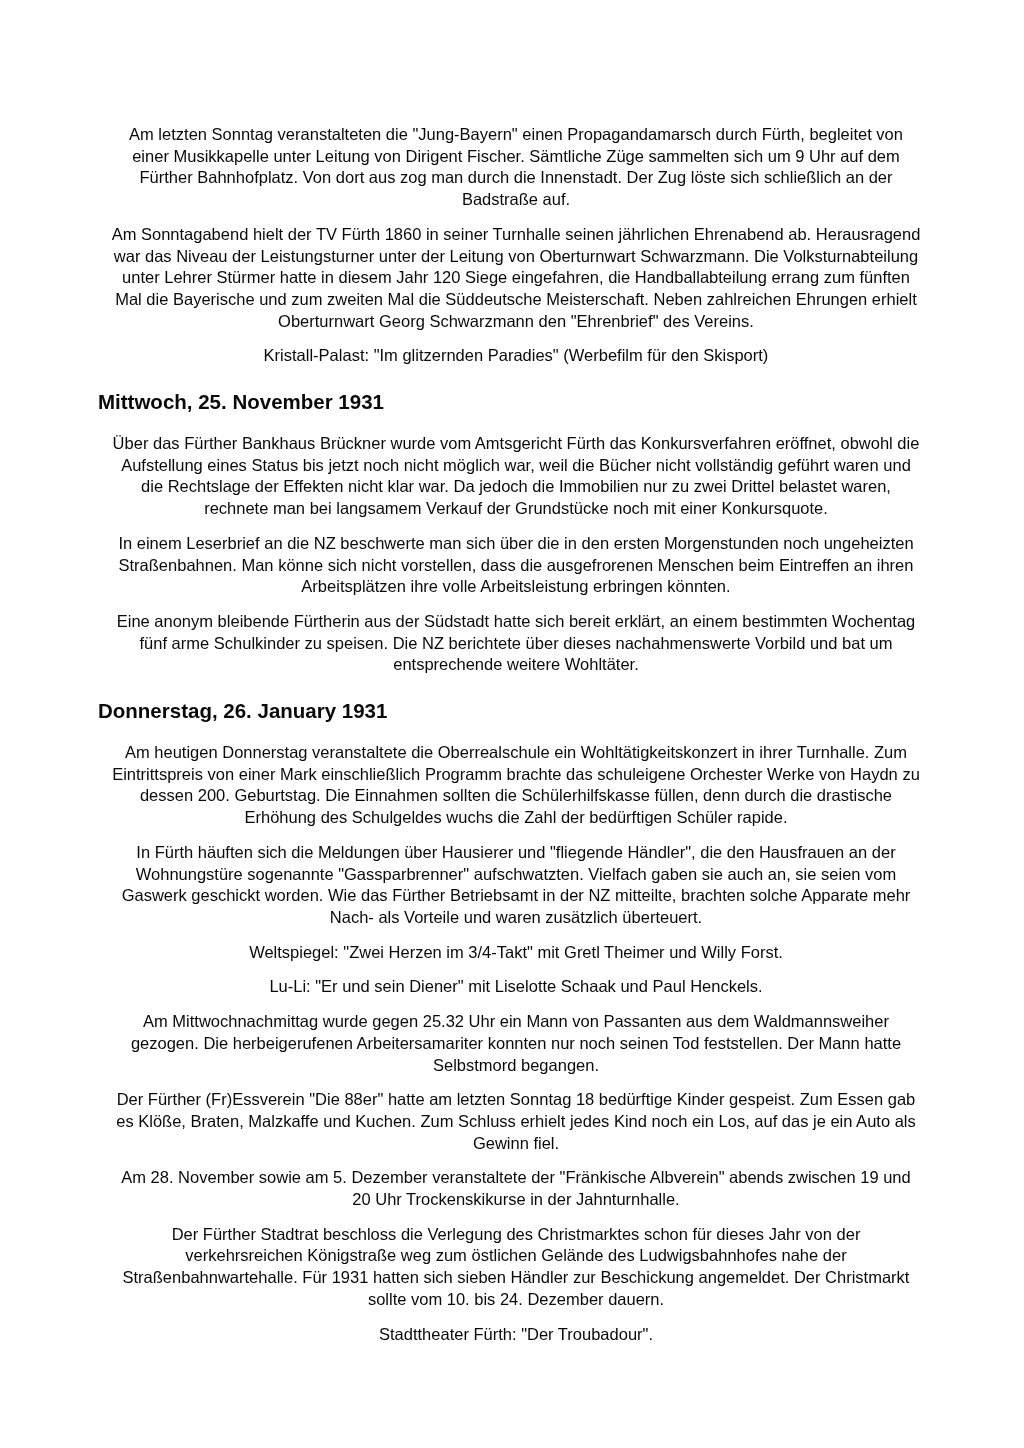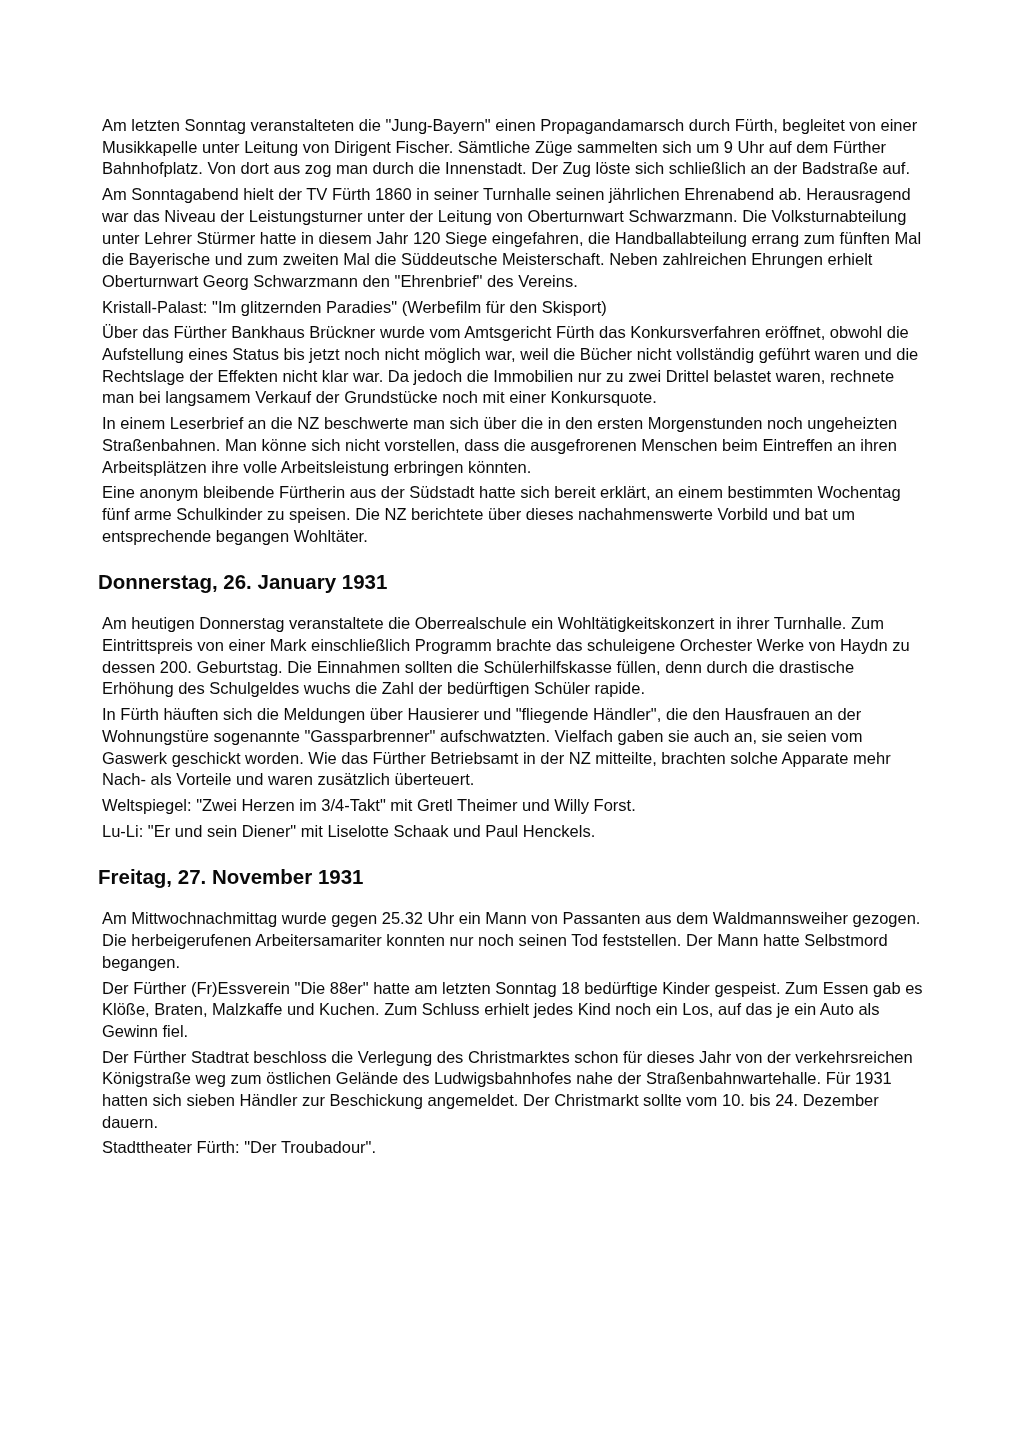--- a/index.html
+++ b/index.html
@@ -16,25 +16,25 @@
     font-family: "Liberation Sans", "DejaVu Sans", sans-serif;
     color: #000000;
   }
   .content {
     position: absolute;
     left: 98px;
     top: 111px;
     width: 836px;
   }
   .content p {
-    margin: 4px;
+    margin: 13px;
     font-size: 16.5px;
     line-height: 21.7px;
     letter-spacing: 0px;
-    text-align: left;
+    text-align: center;
     color: #0a0a0a;
   }
   .content h2.heading {
     margin: 22px 0 19px 0;
     font-size: 20.5px;
     font-weight: bold;
     line-height: 25px;
     color: #0a0a0a;
   }
   section { display: block; }
@@ -45,35 +45,36 @@
 <div class="page">
   <div class="content">
 
     <section>
       <p>Am letzten Sonntag veranstalteten die "Jung-Bayern" einen Propagandamarsch durch Fürth, begleitet von einer Musikkapelle unter Leitung von Dirigent Fischer. Sämtliche Züge sammelten sich um 9 Uhr auf dem Fürther Bahnhofplatz. Von dort aus zog man durch die Innenstadt. Der Zug löste sich schließlich an der Badstraße auf.</p>
       <p>Am Sonntagabend hielt der TV Fürth 1860 in seiner Turnhalle seinen jährlichen Ehrenabend ab. Herausragend war das Niveau der Leistungsturner unter der Leitung von Oberturnwart Schwarzmann. Die Volksturnabteilung unter Lehrer Stürmer hatte in diesem Jahr 120 Siege eingefahren, die Handballabteilung errang zum fünften Mal die Bayerische und zum zweiten Mal die Süddeutsche Meisterschaft. Neben zahlreichen Ehrungen erhielt Oberturnwart Georg Schwarzmann den "Ehrenbrief" des Vereins.</p>
       <p>Kristall-Palast: "Im glitzernden Paradies" (Werbefilm für den Skisport)</p>
     </section>
 
     <section>
+      <h2 class="heading">Mittwoch, 25. November 1931</h2>
       <p>Über das Fürther Bankhaus Brückner wurde vom Amtsgericht Fürth das Konkursverfahren eröffnet, obwohl die Aufstellung eines Status bis jetzt noch nicht möglich war, weil die Bücher nicht vollständig geführt waren und die Rechtslage der Effekten nicht klar war. Da jedoch die Immobilien nur zu zwei Drittel belastet waren, rechnete man bei langsamem Verkauf der Grundstücke noch mit einer Konkursquote.</p>
       <p>In einem Leserbrief an die NZ beschwerte man sich über die in den ersten Morgenstunden noch ungeheizten Straßenbahnen. Man könne sich nicht vorstellen, dass die ausgefrorenen Menschen beim Eintreffen an ihren Arbeitsplätzen ihre volle Arbeitsleistung erbringen könnten.</p>
-      <p>Eine anonym bleibende Fürtherin aus der Südstadt hatte sich bereit erklärt, an einem bestimmten Wochentag fünf arme Schulkinder zu speisen. Die NZ berichtete über dieses nachahmenswerte Vorbild und bat um entsprechende begangen Wohltäter.</p>
+      <p>Eine anonym bleibende Fürtherin aus der Südstadt hatte sich bereit erklärt, an einem bestimmten Wochentag fünf arme Schulkinder zu speisen. Die NZ berichtete über dieses nachahmenswerte Vorbild und bat um entsprechende weitere Wohltäter.</p>
     </section>
 
     <section>
       <h2 class="heading">Donnerstag, 26. January 1931</h2>
       <p>Am heutigen Donnerstag veranstaltete die Oberrealschule ein Wohltätigkeitskonzert in ihrer Turnhalle. Zum Eintrittspreis von einer Mark einschließlich Programm brachte das schuleigene Orchester Werke von Haydn zu dessen 200. Geburtstag. Die Einnahmen sollten die Schülerhilfskasse füllen, denn durch die drastische Erhöhung des Schulgeldes wuchs die Zahl der bedürftigen Schüler rapide.</p>
       <p>In Fürth häuften sich die Meldungen über Hausierer und "fliegende Händler", die den Hausfrauen an der Wohnungstüre sogenannte "Gassparbrenner" aufschwatzten. Vielfach gaben sie auch an, sie seien vom Gaswerk geschickt worden. Wie das Fürther Betriebsamt in der NZ mitteilte, brachten solche Apparate mehr Nach- als Vorteile und waren zusätzlich überteuert.</p>
       <p>Weltspiegel: "Zwei Herzen im 3/4-Takt" mit Gretl Theimer und Willy Forst.</p>
       <p>Lu-Li: "Er und sein Diener" mit Liselotte Schaak und Paul Henckels.</p>
     </section>
 
     <section>
-      <h2 class="heading">Freitag, 27. November 1931</h2>
       <p>Am Mittwochnachmittag wurde gegen 25.32 Uhr ein Mann von Passanten aus dem Waldmannsweiher gezogen. Die herbeigerufenen Arbeitersamariter konnten nur noch seinen Tod feststellen. Der Mann hatte Selbstmord begangen.</p>
       <p>Der Fürther (Fr)Essverein "Die 88er" hatte am letzten Sonntag 18 bedürftige Kinder gespeist. Zum Essen gab es Klöße, Braten, Malzkaffe und Kuchen. Zum Schluss erhielt jedes Kind noch ein Los, auf das je ein Auto als Gewinn fiel.</p>
+      <p>Am 28. November sowie am 5. Dezember veranstaltete der "Fränkische Albverein" abends zwischen 19 und 20 Uhr Trockenskikurse in der Jahnturnhalle.</p>
       <p>Der Fürther Stadtrat beschloss die Verlegung des Christmarktes schon für dieses Jahr von der verkehrsreichen Königstraße weg zum östlichen Gelände des Ludwigsbahnhofes nahe der Straßenbahnwartehalle. Für 1931 hatten sich sieben Händler zur Beschickung angemeldet. Der Christmarkt sollte vom 10. bis 24. Dezember dauern.</p>
       <p>Stadttheater Fürth: "Der Troubadour".</p>
     </section>
 
   </div>
 </div>
 
 </body></html>

